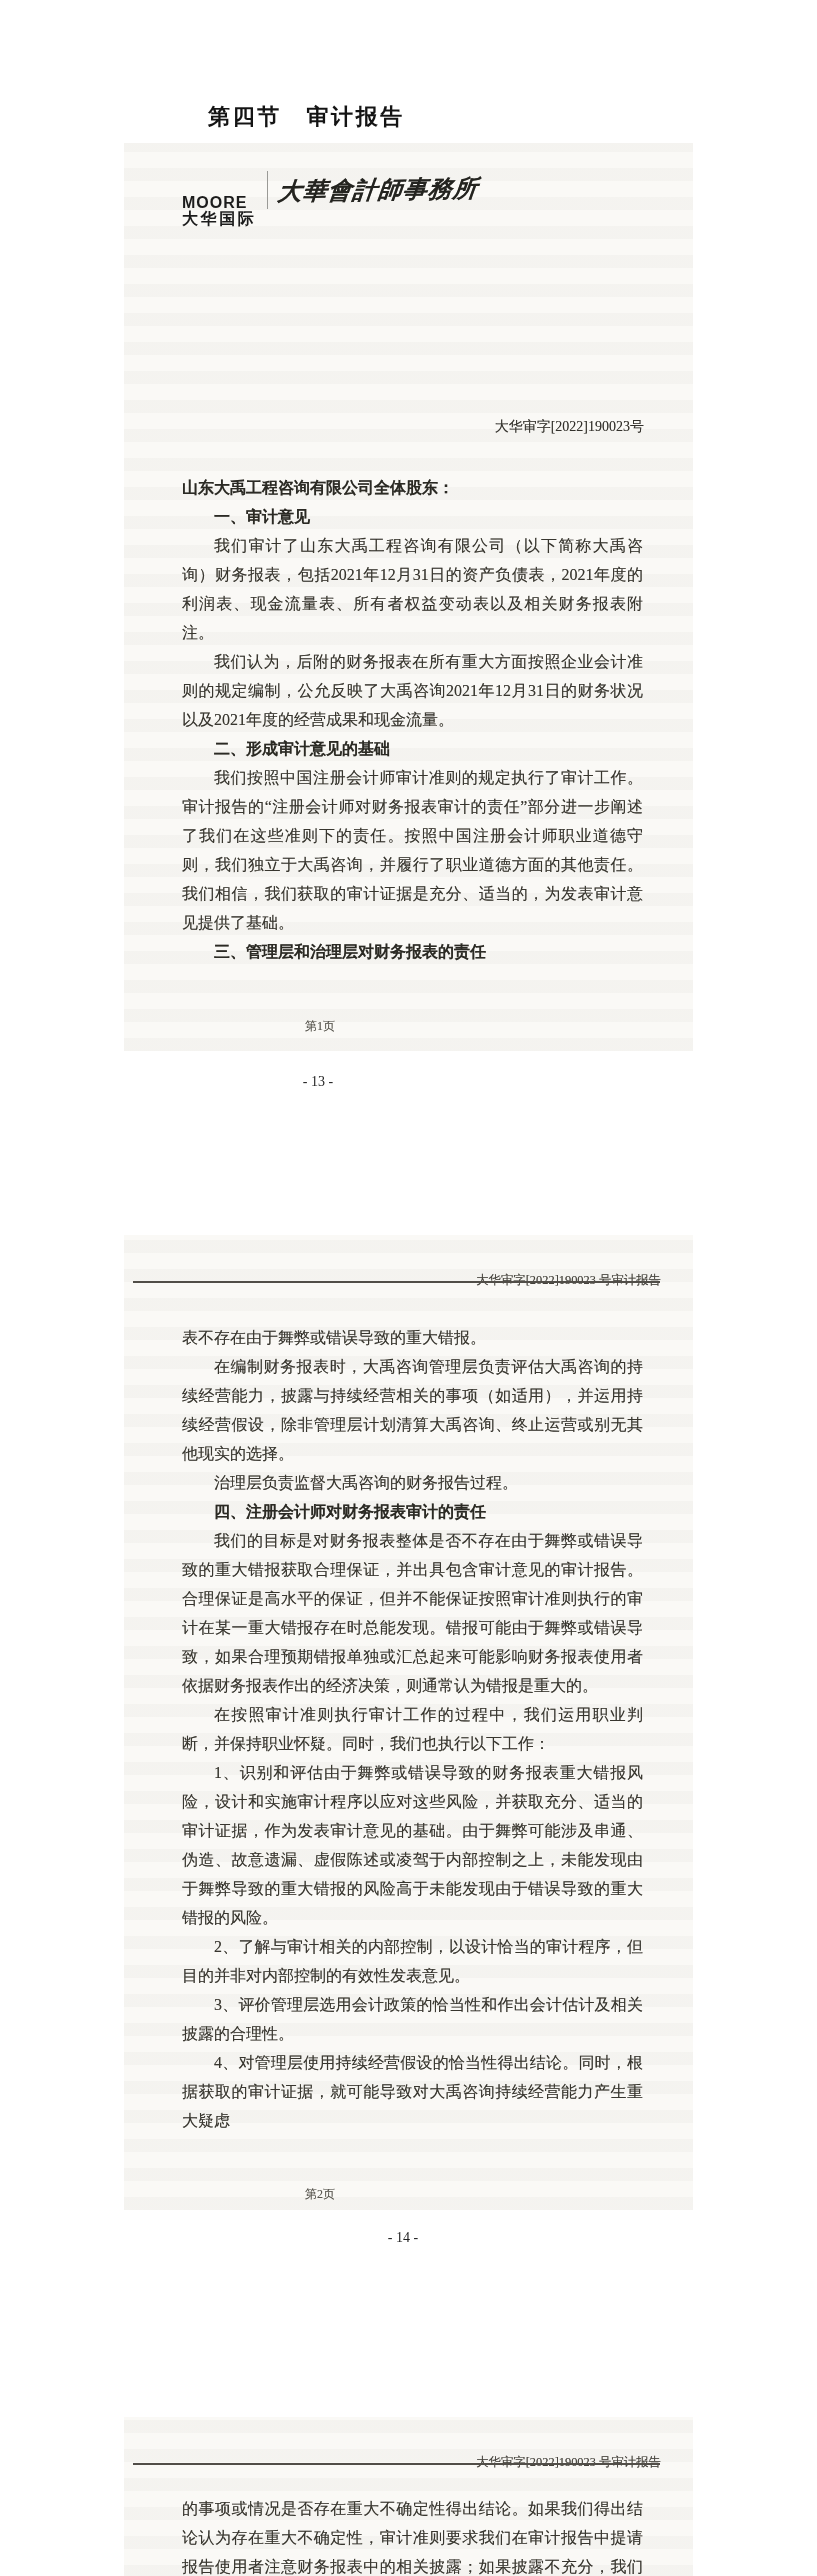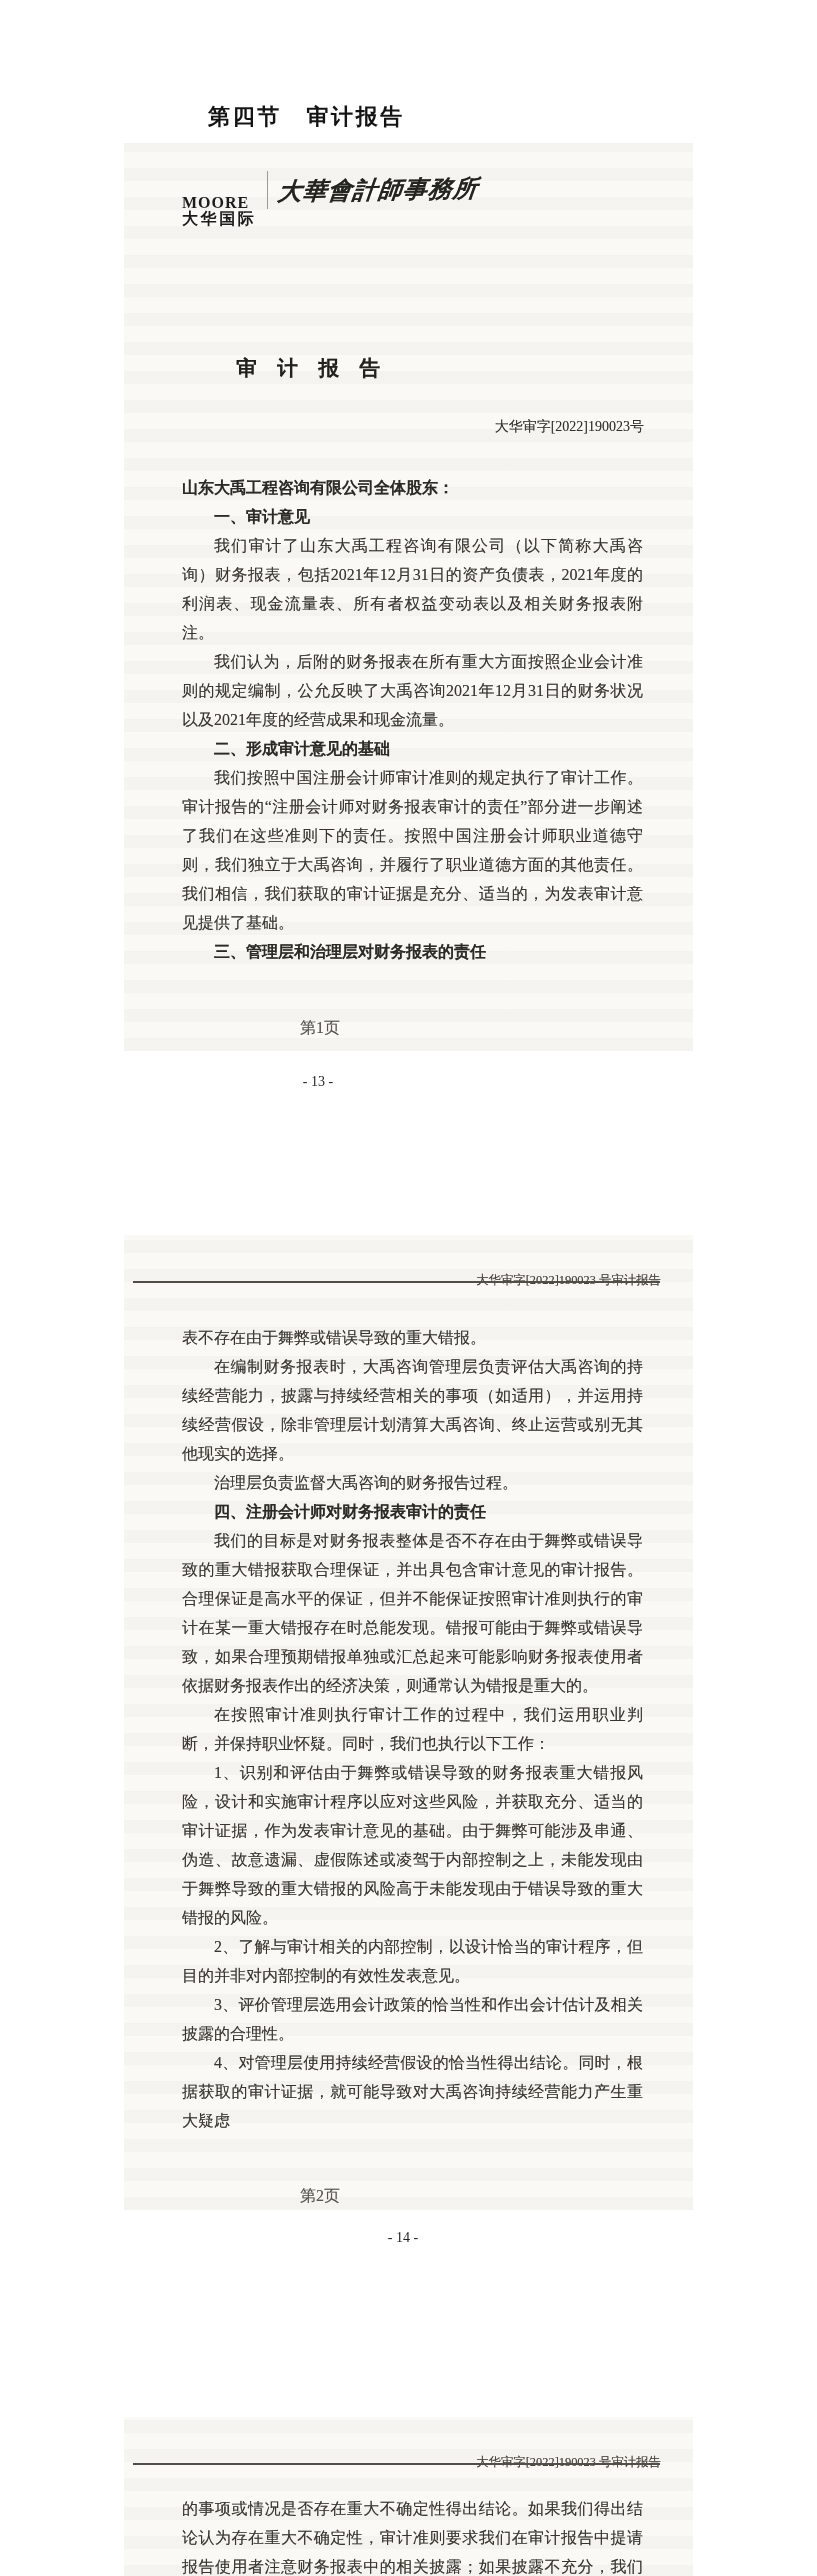--- a/index.html
+++ b/index.html
@@ -56,21 +56,21 @@
   .scan-3 { top: 2417px; height: 828px; }
 
   
   .logo-row {
     position: absolute;
     top: 11.3px;
     left: 58px;
     display: flex;
     align-items: center;
   }
-  .logo-box { font-family: Liberation Serif, serif; color: #1c1c1c; margin-top: 40px; }
+  .logo-box { font-family: Liberation Sans, sans-serif; color: #1c1c1c; margin-top: 40px; }
   .logo-en { font-size: 16px; font-weight: 800; letter-spacing: 1px; line-height: 17.5px; }
   .logo-cn { font-size: 16px; font-weight: bold; letter-spacing: 2.6px; line-height: 14.4px; }
   .logo-divider {
     width: 1px; height: 38px;
     background: #9a9a96;
     margin: 0 10.3px;
   }
   .firm-script {
     font-size: 24px;
     font-weight: bold;
@@ -152,21 +152,21 @@
   .body p.para { text-indent: 2em; }
   .body p.cont { text-indent: 0; }
   .body p.heading { text-indent: 2em; font-weight: bold; color: #2b2a24; }
   .body p.addressee { text-indent: 0; font-weight: bold; color: #2b2a24; }
 
   .scan-footer {
     position: absolute;
     left: 0;
     width: 392px;
     text-align: center;
-    font-size: 16px;
+    font-size: 12px;
     color: #57554e;
     text-shadow: 0 0 0.5px rgba(110,108,100,.5);
   }
   .footer-1 { top: 875px; }
   .footer-2 { top: 951px; }
 </style>
 </head>
 <body>
 
 <div class="section-title">第四节　审计报告</div>
@@ -176,21 +176,20 @@
   <div class="logo-row">
     <div class="logo-box">
       <div class="logo-en">MOORE</div>
       <div class="logo-cn">大华国际</div>
     </div>
     <div class="logo-divider"></div>
     <div class="firm-script">大華會計師事務所</div>
   </div>
 
 
-  <div class="report-title">审 计 报 告</div>
   <div class="report-number">大华审字[2022]190023号</div>
 
   <div class="body body-1">
 
   <p class="addressee">山东大禹工程咨询有限公司全体股东：</p>
       <p class="heading">一、审计意见</p>
       <p class="para">我们审计了山东大禹工程咨询有限公司（以下简称大禹咨询）财务报表，包括2021年12月31日的资产负债表，2021年度的利润表、现金流量表、所有者权益变动表以及相关财务报表附注。</p>
       <p class="para">我们认为，后附的财务报表在所有重大方面按照企业会计准则的规定编制，公允反映了大禹咨询2021年12月31日的财务状况以及2021年度的经营成果和现金流量。</p>
       <p class="heading">二、形成审计意见的基础</p>
       <p class="para">我们按照中国注册会计师审计准则的规定执行了审计工作。审计报告的“注册会计师对财务报表审计的责任”部分进一步阐述了我们在这些准则下的责任。按照中国注册会计师职业道德守则，我们独立于大禹咨询，并履行了职业道德方面的其他责任。我们相信，我们获取的审计证据是充分、适当的，为发表审计意见提供了基础。</p>

